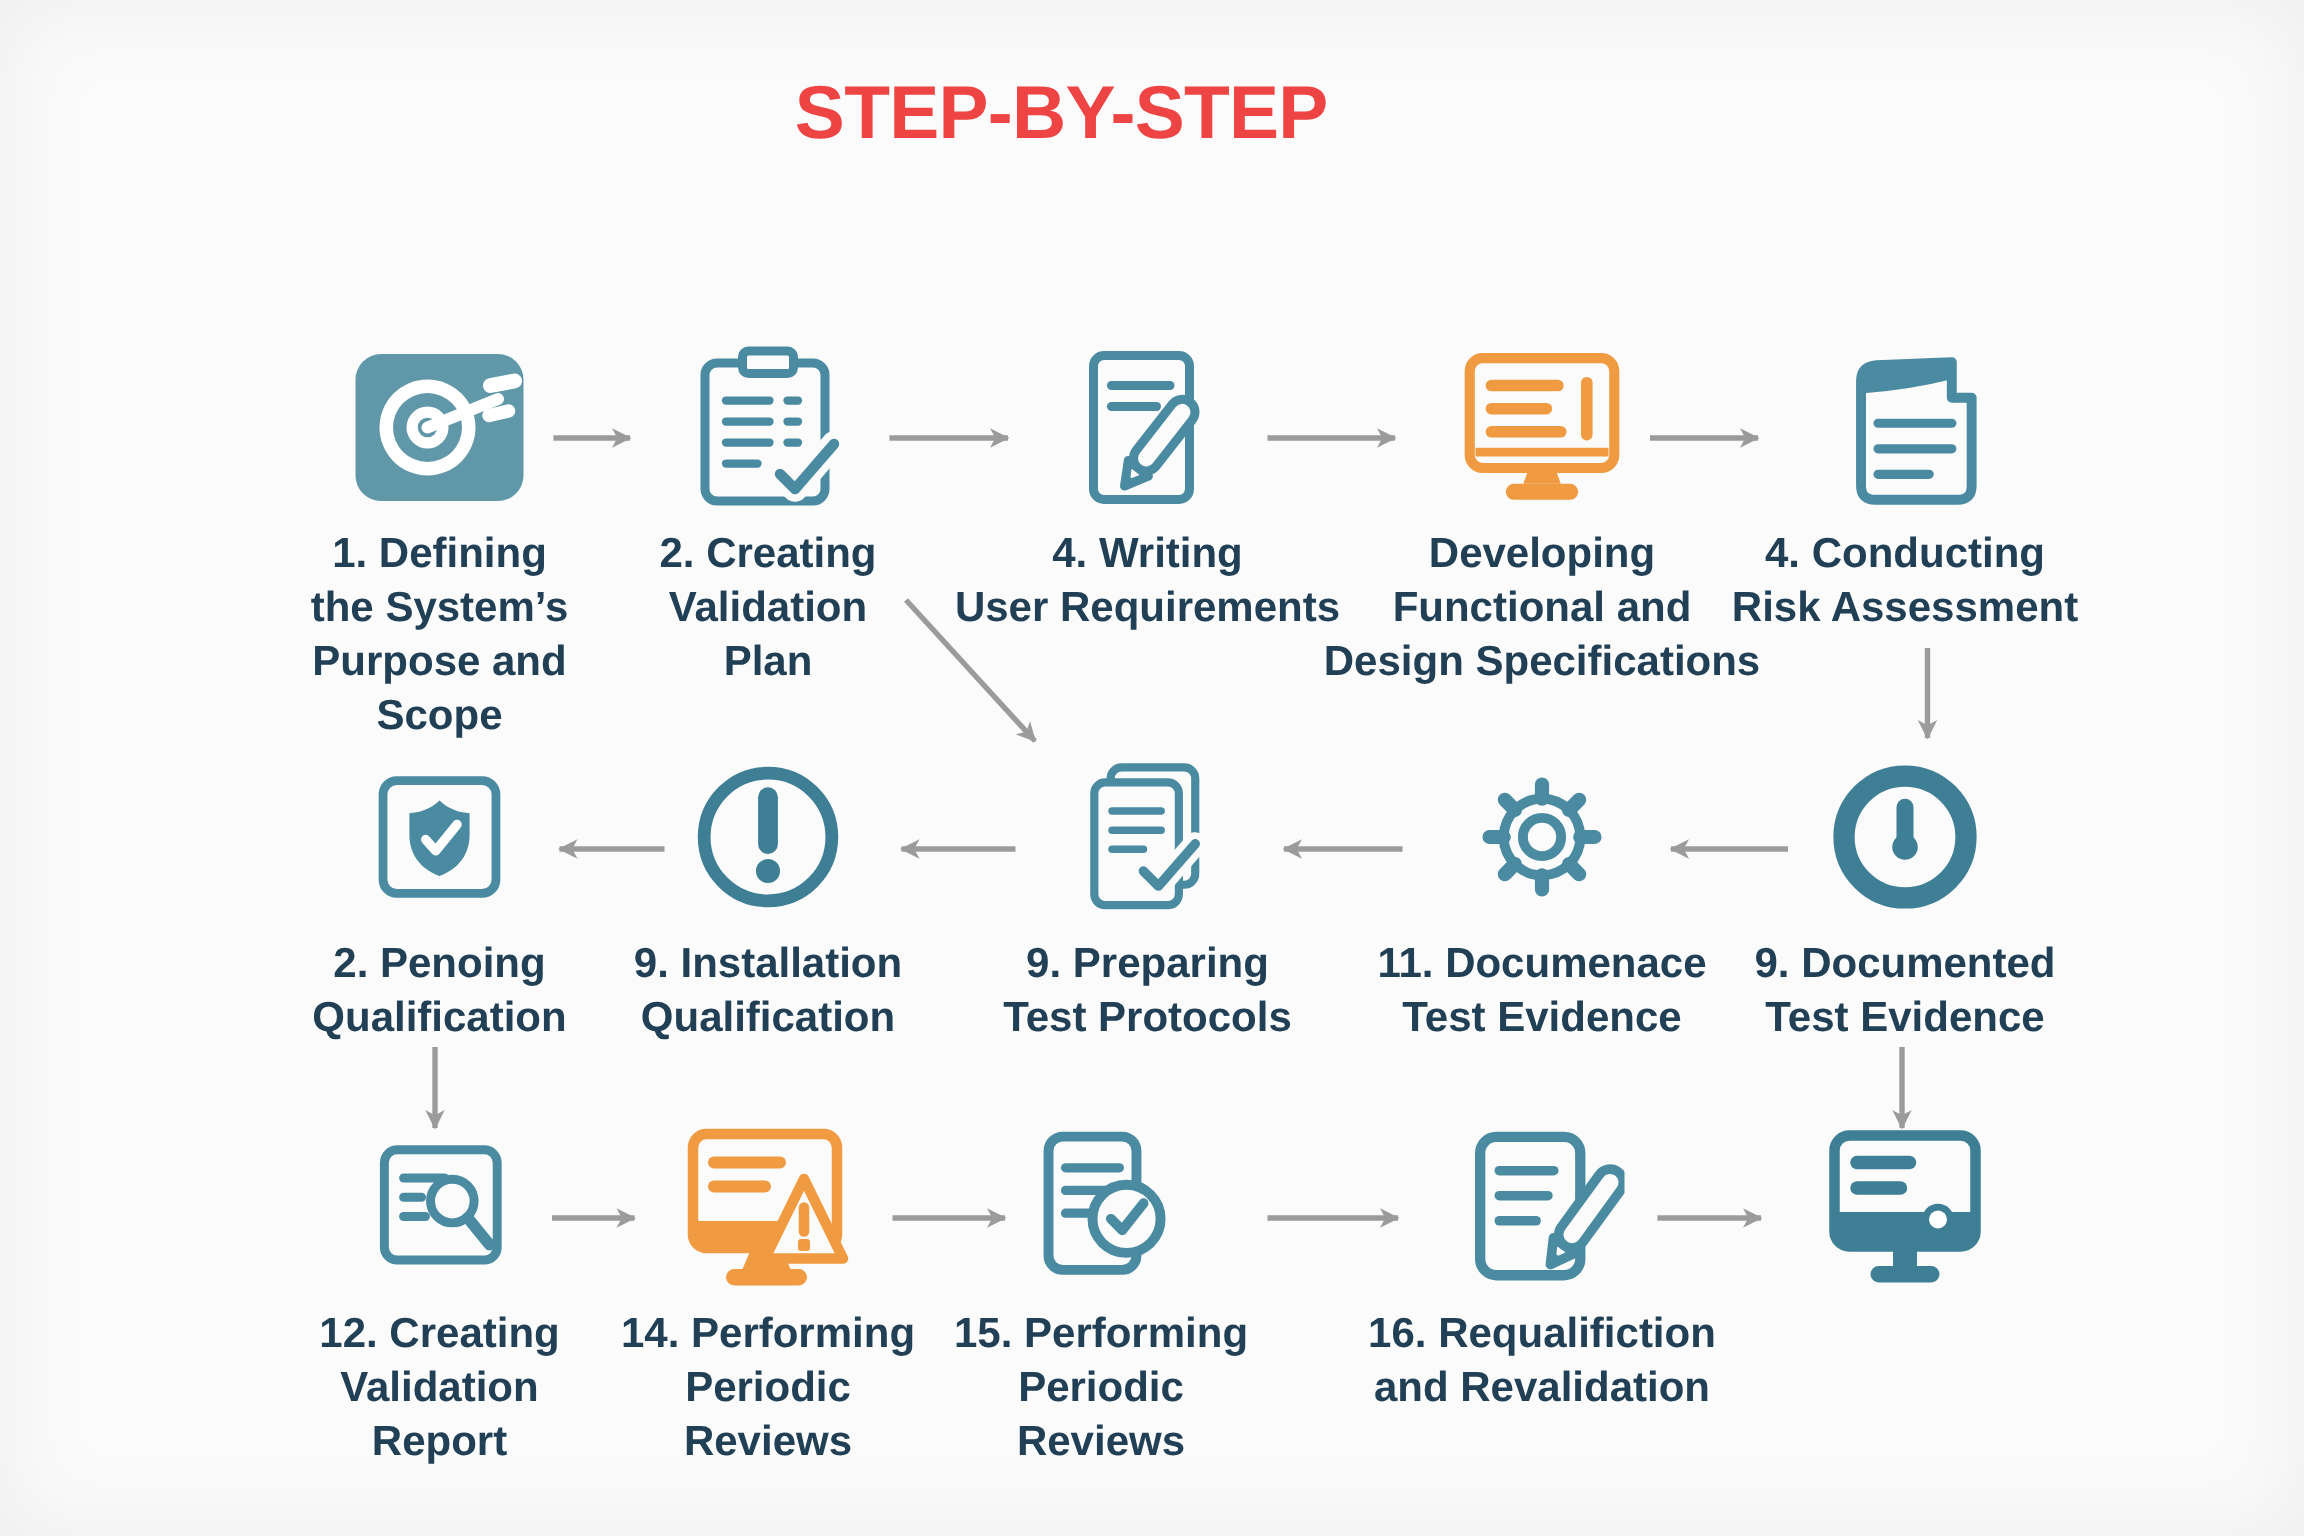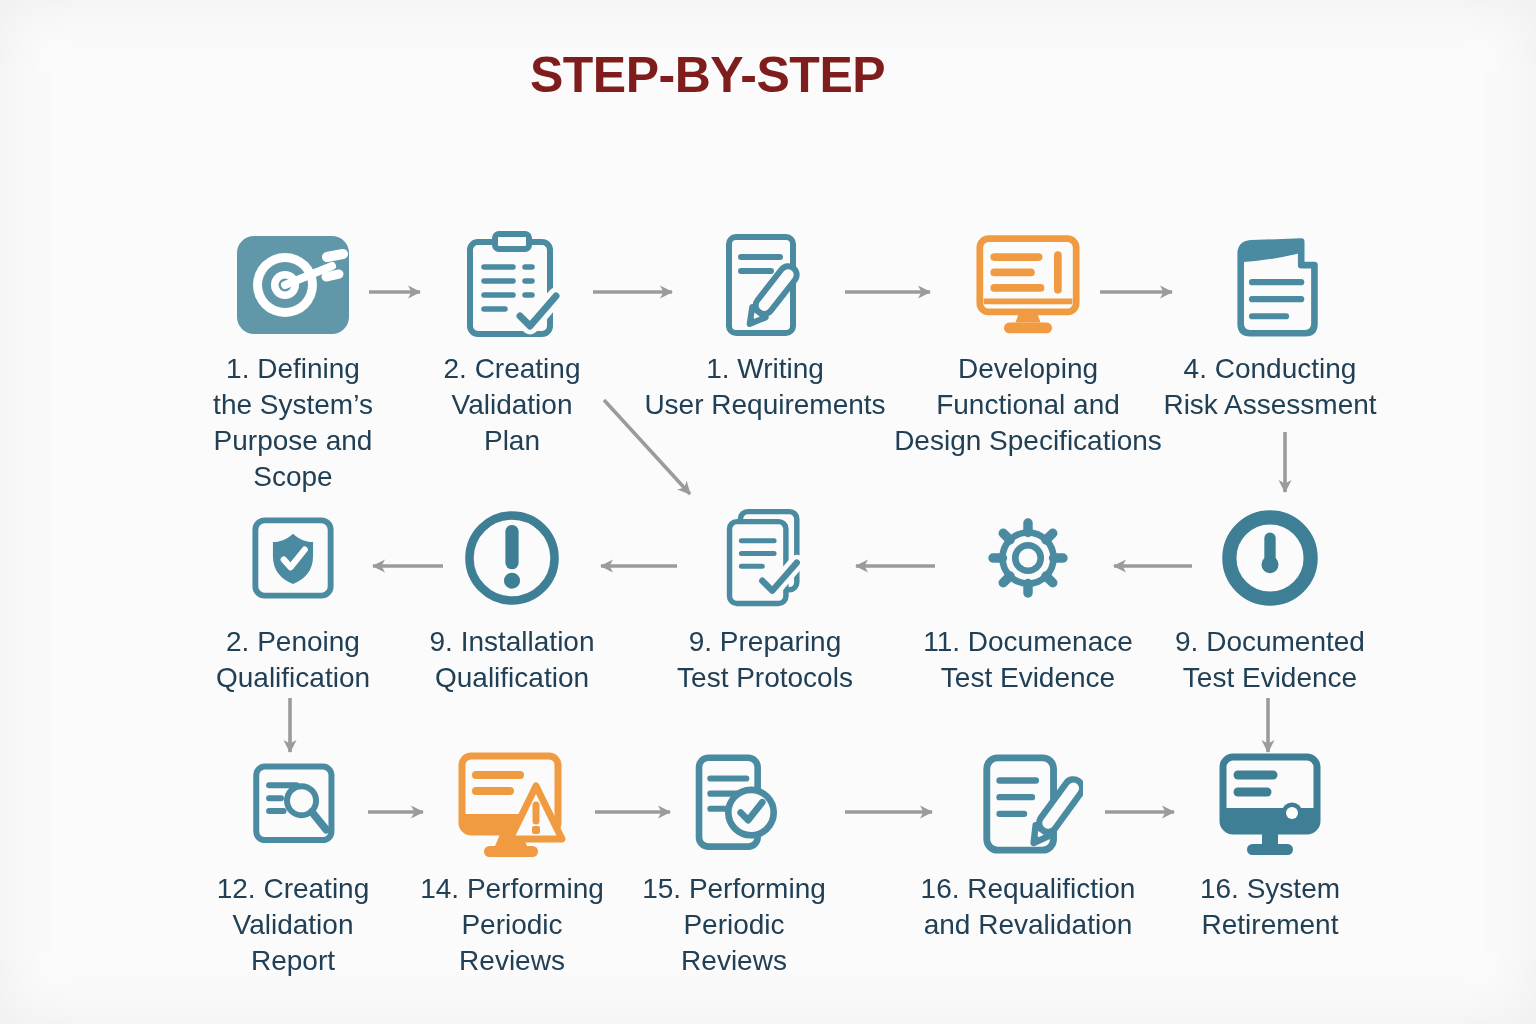--- a/index.html
+++ b/index.html
@@ -7,33 +7,33 @@
     width:1536px;height:1024px;position:relative;overflow:hidden;
     background:#fbfbfb;
     font-family:"Liberation Sans","DejaVu Sans",sans-serif;
   }
   .vignette{
     position:absolute;inset:0;pointer-events:none;
     box-shadow:inset 0 0 60px rgba(120,120,120,0.10);
   }
   .title{
     position:absolute;top:44px;left:0;width:1415px;text-align:center;
-    color:#7f1d1d;font-weight:700;letter-spacing:-0.5px;
+    color:#ef4444;font-weight:700;letter-spacing:-0.5px;
   }
   .title .t1{font-size:50px;line-height:62px;}
   .title .t2{font-size:50px;line-height:62px;}
   .cell{
     position:absolute;width:340px;text-align:center;
   }
   .iconwrap{
     height:120px;display:flex;align-items:center;justify-content:center;
   }
   .label{
     margin-top:6px;
-    font-size:28px;font-weight:400;line-height:36px;color:#214056;
+    font-size:28px;font-weight:700;line-height:36px;color:#214056;
     white-space:pre-line;
   }
   svg{display:block;}
   .arrows{position:absolute;left:0;top:0;}
 </style>
 </head>
 <body>
 
 <div class="vignette"></div>
 
@@ -117,21 +117,21 @@
         <line x1="28" y1="25" x2="67" y2="25"></line>
         <line x1="28" y1="39" x2="58" y2="39"></line>
       </g>
       <g transform="rotate(38 57 66)">
         <rect x="48.5" y="28" width="17" height="56" rx="8.5" fill="#fbfbfb" stroke="#4a8ba1" stroke-width="6"></rect>
         <path d="M48.5,84 h17 l-8.5,15 z" fill="#fbfbfb" stroke="#4a8ba1" stroke-width="6" stroke-linejoin="round"></path>
         <path d="M53,92 h8 l-4,7.5 z" fill="#4a8ba1"></path>
       </g>
     </svg>
   </div>
-  <div class="label">1. Writing
+  <div class="label">4. Writing
 User Requirements</div>
 </div>
 
 <div class="cell" style="left:858px;top:225px">
   <div class="iconwrap">
     <svg width="106" height="104" viewBox="0 0 110 106">
       <rect x="5" y="5" width="100" height="76" rx="9" fill="none" stroke="#f09b41" stroke-width="7"></rect>
       <line x1="9" y1="70" x2="101" y2="70" stroke="#f09b41" stroke-width="6"></line>
       <path d="M46,81 h18 l4,11 h-26 z" fill="#f09b41"></path>
       <rect x="30" y="92" width="50" height="11" rx="5.5" fill="#f09b41"></rect>
@@ -324,15 +324,13 @@
       <circle cx="77" cy="61" r="10.5" fill="#3e7f96"></circle>
       <circle cx="77" cy="61" r="6" fill="#fff"></circle>
       <g stroke="#3e7f96" stroke-width="9" stroke-linecap="round">
         <line x1="23" y1="23" x2="58" y2="23"></line>
         <line x1="23" y1="40" x2="52" y2="40"></line>
       </g>
       <rect x="47" y="79" width="16" height="14" fill="#3e7f96"></rect>
       <rect x="32" y="92" width="46" height="11" rx="5.5" fill="#3e7f96"></rect>
     </svg>
   </div>
-  <div class="label">16. System
-Retirement</div>
 </div>
 
 </body></html>

